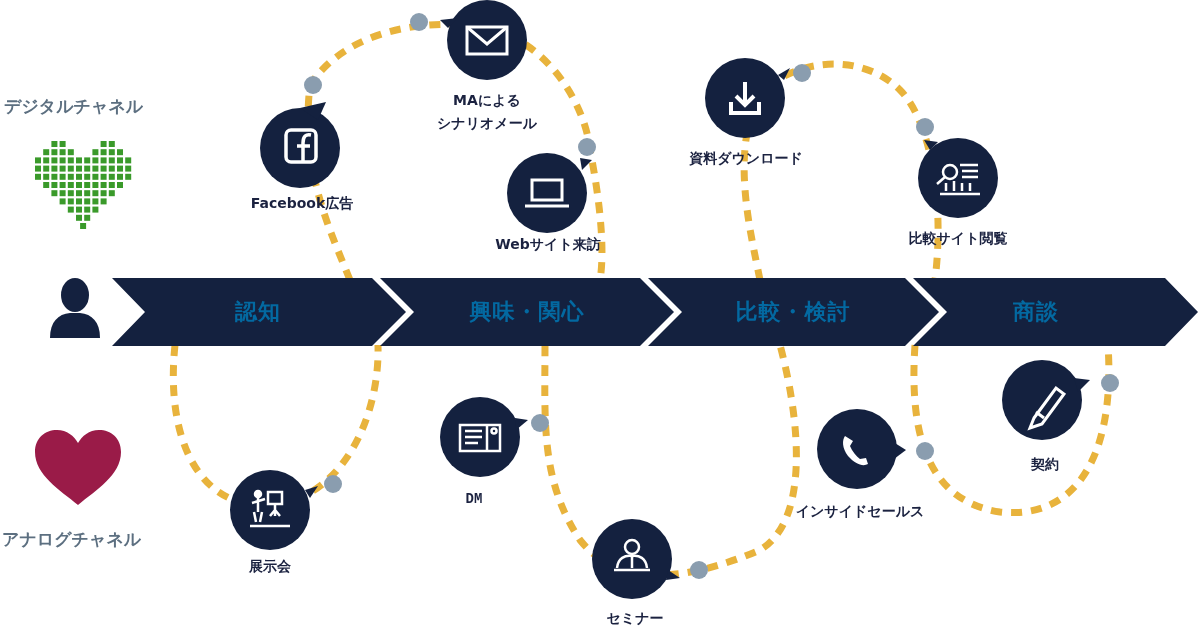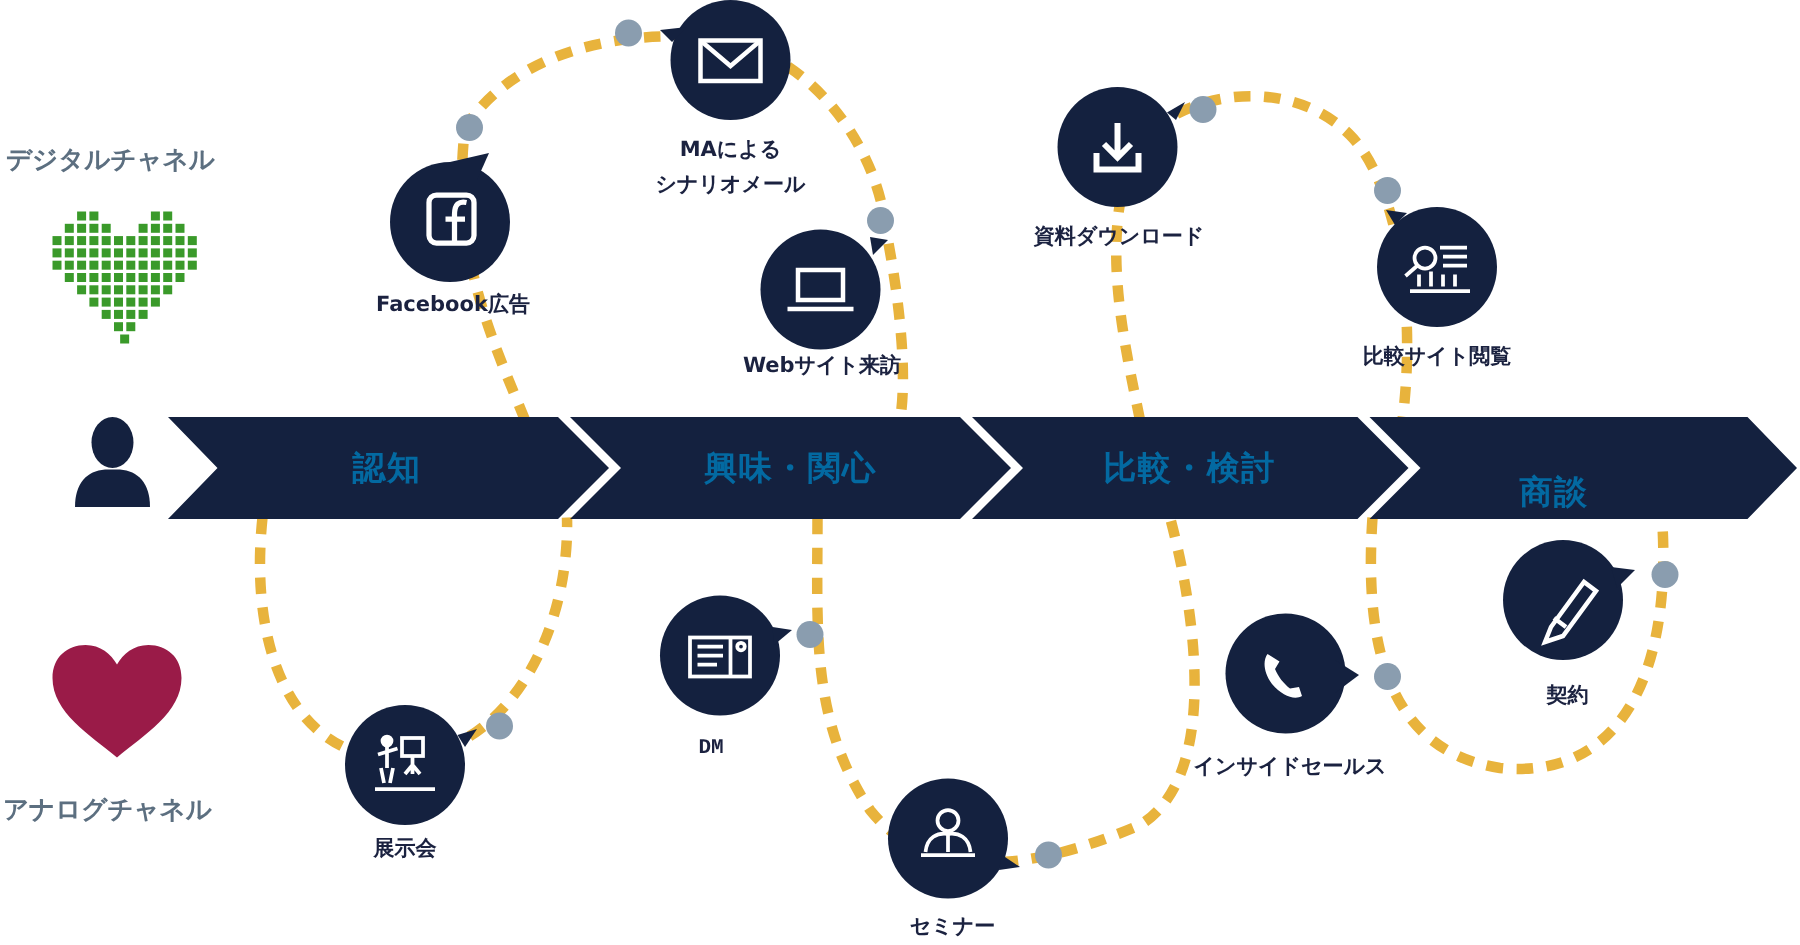--- a/index.html
+++ b/index.html
@@ -234,21 +234,21 @@
   </svg>
 
   
   <div class="chan" style="left:4px;top:95px;">デジタルチャネル</div>
   <div class="chan" style="left:2px;top:528px;">アナログチャネル</div>
 
   
   <div class="stage-lbl" style="left:258px;top:312px;">認知</div>
   <div class="stage-lbl" style="left:527px;top:312px;">興味・関心</div>
   <div class="stage-lbl" style="left:793px;top:312px;">比較・検討</div>
-  <div class="stage-lbl" style="left:1036px;top:328px;">商談</div>
+  <div class="stage-lbl" style="left:1036px;top:312px;">商談</div>
 
   
   <div class="lbl" style="left:302px;top:192px;">Facebook広告</div>
   <div class="lbl" style="left:487px;top:89px;">MAによる</div>
   <div class="lbl" style="left:487px;top:112px;">シナリオメール</div>
   <div class="lbl" style="left:548px;top:233px;">Webサイト来訪</div>
   <div class="lbl" style="left:746px;top:147px;">資料ダウンロード</div>
   <div class="lbl" style="left:958px;top:227px;">比較サイト閲覧</div>
   <div class="lbl" style="left:270px;top:555px;">展示会</div>
   <div class="lbl" style="left:474px;top:488px;font-family:Liberation Mono, monospace;">DM</div>

